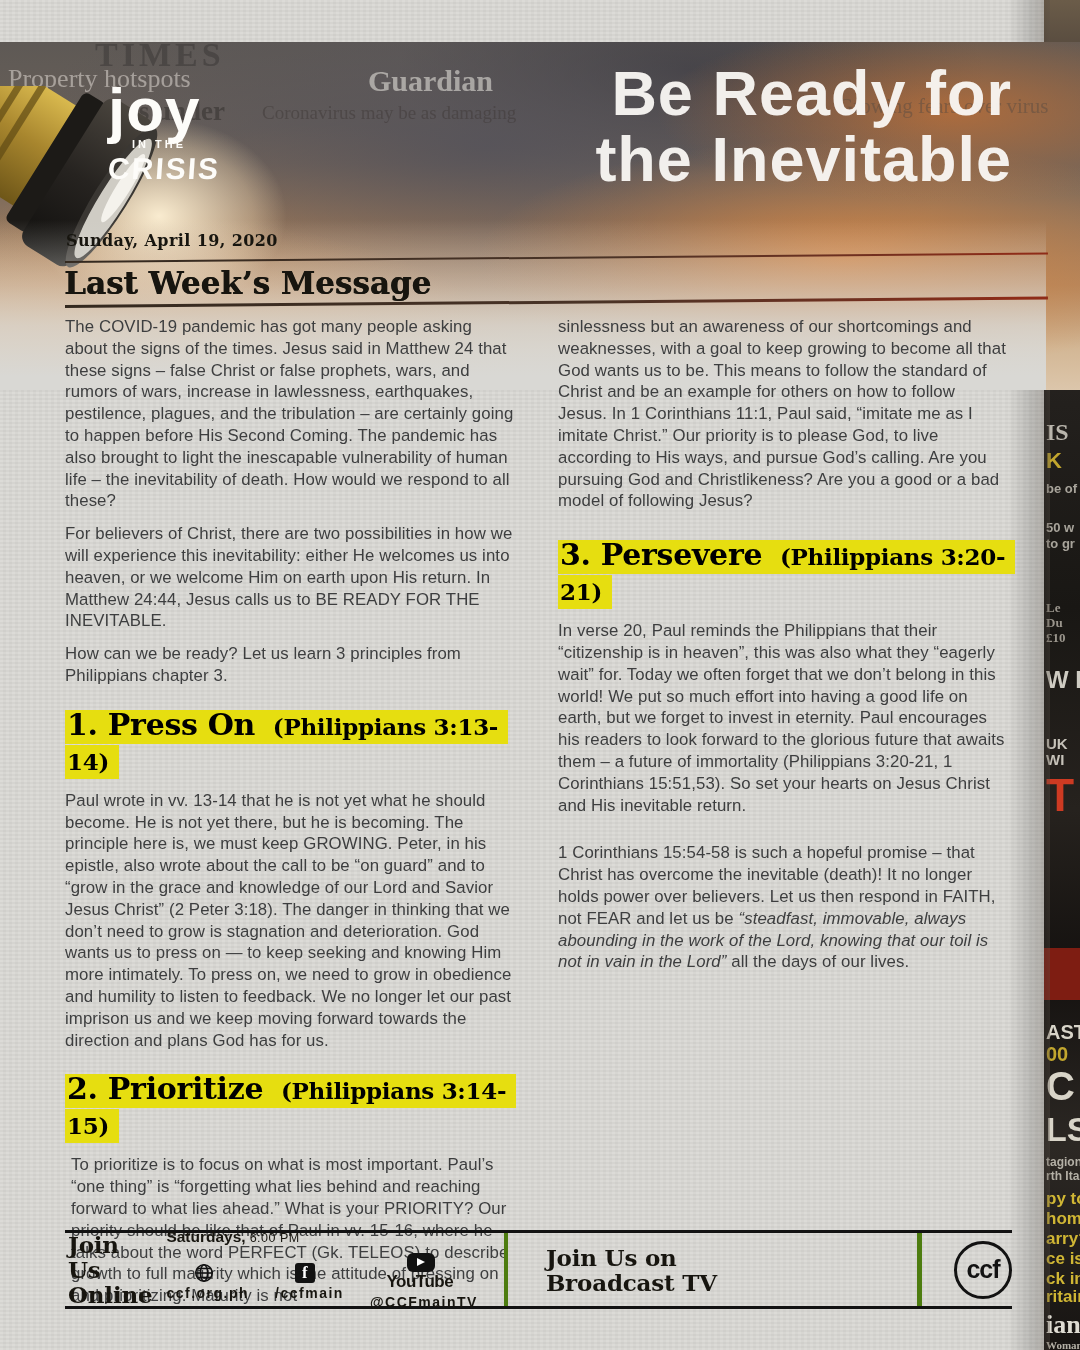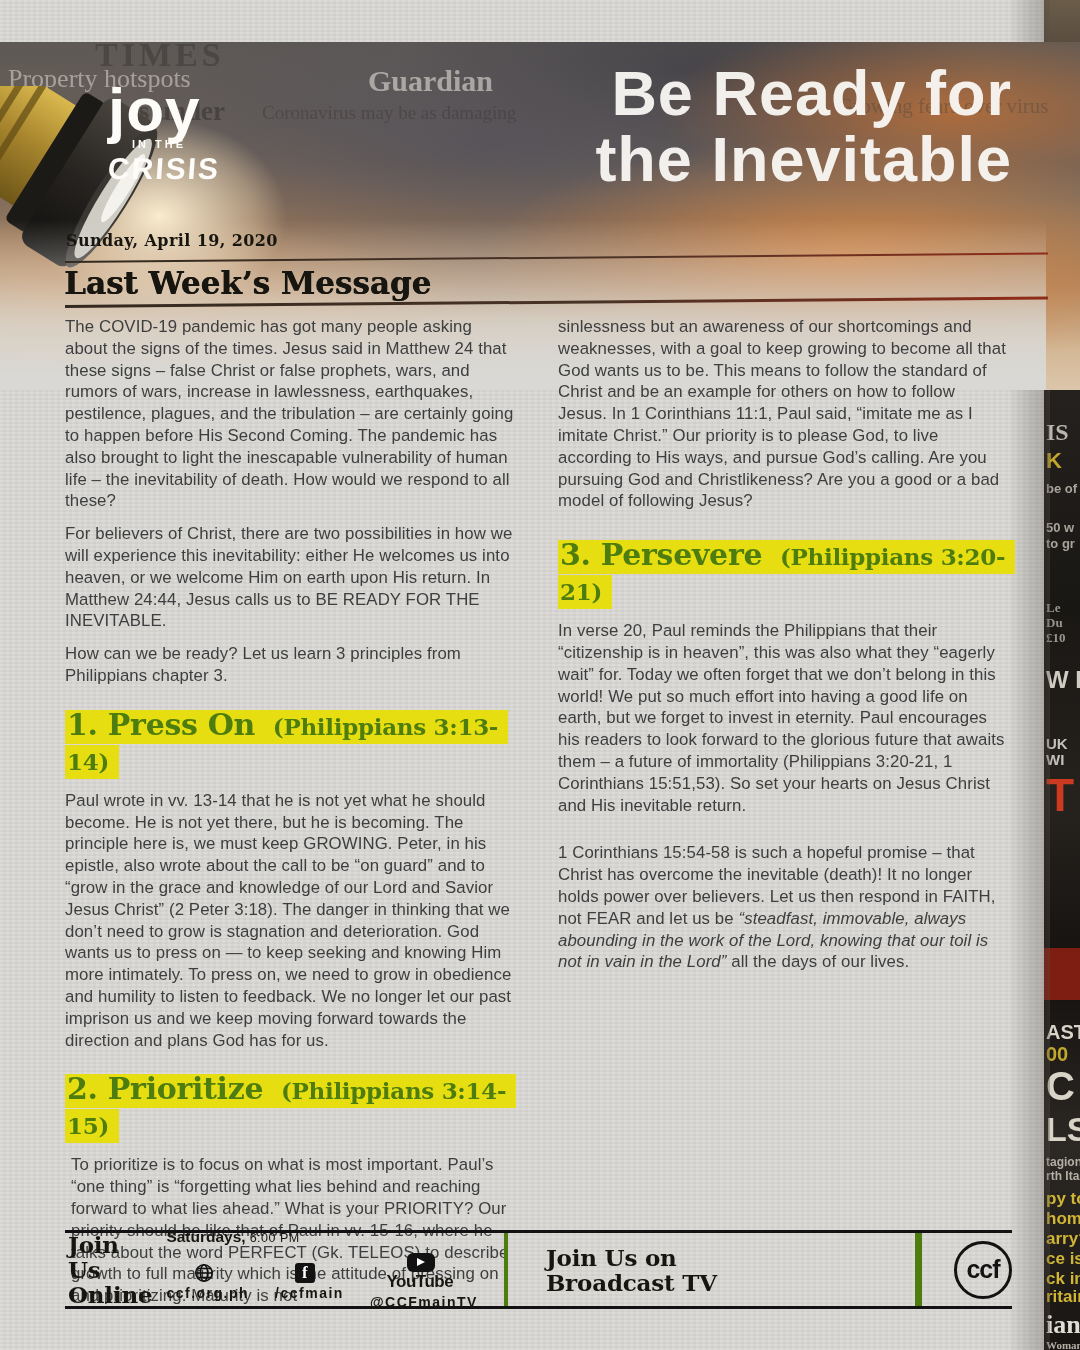--- a/index.html
+++ b/index.html
@@ -81,36 +81,36 @@
     text-shadow:.6px 0 0 #17150f;
   }
 
   
   .col{position:absolute;top:316px;width:450px;z-index:6;color:#3d3e3f;font-size:16.8px;line-height:21.8px;letter-spacing:.1px;}
   .col-1{left:65px;}
   .col-2{left:558px;}
   .col p{margin:0 0 11px 0;}
   .col .gap-top{margin-top:26px;}
   h2.point{
-    margin:21px 0 11px 0;font-family:"DejaVu Serif",serif;color:#4d7c0f;line-height:34px;font-weight:bold;
+    margin:21px 0 11px 0;font-family:"DejaVu Serif",serif;color:#000000;line-height:34px;font-weight:bold;
   }
   h2.point .hl{background:var(--highlight,#e6de10);padding:1px 10px 3px 2px;box-decoration-break:clone;}
   h2.point .num-title{font-size:30px;letter-spacing:-.3px;}
   h2.point .ref{font-size:23px;letter-spacing:-.3px;}
   .italic{font-style:italic;}
 
   
   .footer{
     position:absolute;left:65px;top:1230px;width:947px;height:73px;z-index:6;
     border-top:3px solid #121212;border-bottom:3px solid #121212;
     display:flex;color:#17150f;
   }
   .fcell{display:flex;align-items:center;}
   .fcell-online{width:462px;border-right:4px solid #4d7c0f;padding-left:3px;}
-  .fcell-tv{width:412px;border-right:7px solid #4d7c0f;padding-left:14px;margin-left:24px;}
+  .fcell-tv{width:412px;border-right:5px solid #4d7c0f;padding-left:14px;margin-left:24px;}
   .fcell-logo{flex:1;justify-content:center;padding-left:32px;}
   .ftitle{
     font-family:"DejaVu Serif",serif;font-weight:bold;font-size:23px;line-height:25px;letter-spacing:-.2px;
   }
   .fsched{margin-left:14px;font-size:15.5px;line-height:20px;}
   .fsched .b{font-weight:bold;}
   .sc{font-size:12.5px;letter-spacing:.5px;}
   .links-row{display:flex;align-items:center;margin-top:5px;font-size:14px;font-weight:bold;letter-spacing:1.5px;}
   .links-row .link{display:flex;align-items:center;margin-right:26px;flex-direction:column;}
   .glyph{display:inline-flex;align-items:center;justify-content:center;margin-right:8px;}

